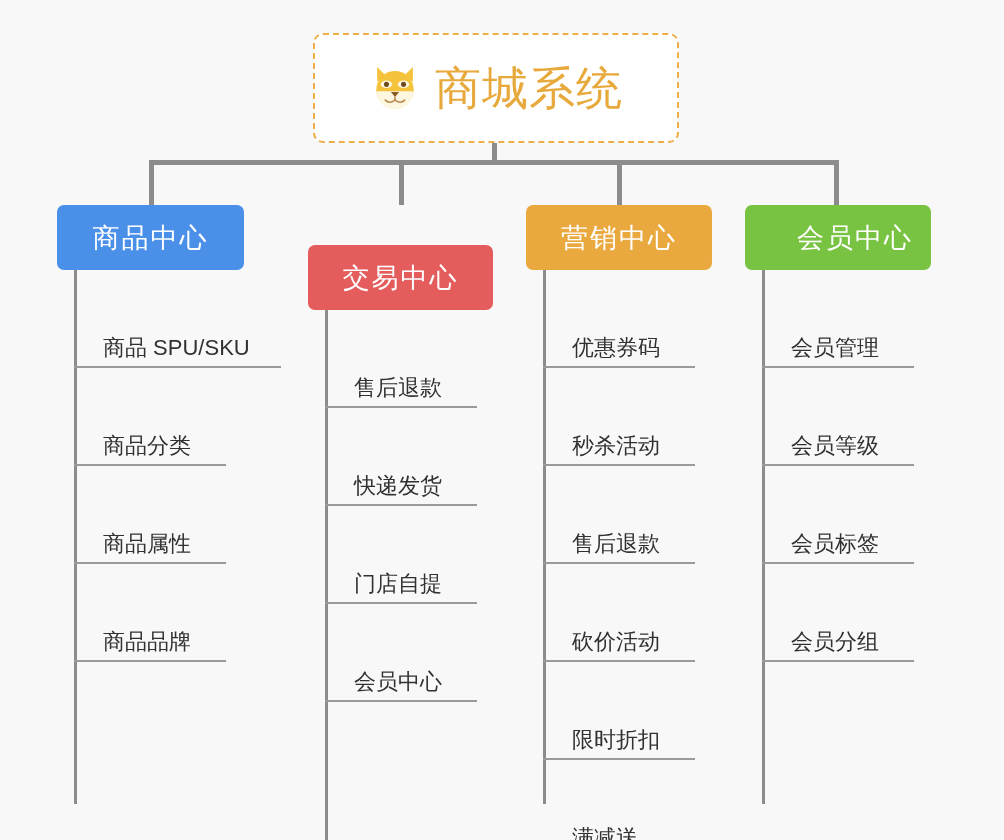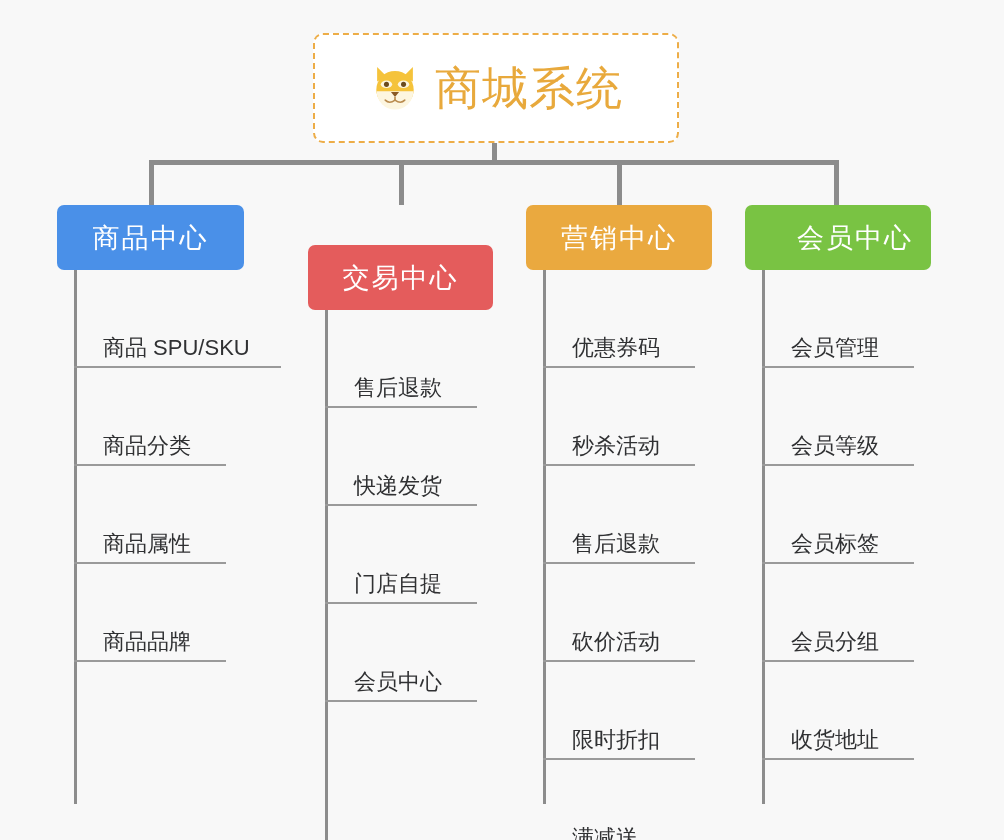--- a/index.html
+++ b/index.html
@@ -196,21 +196,17 @@
             <div class="leaf-rule" style="width: 152px;"></div>
           </div>
           <div class="leaf">
             <div class="leaf-label">会员标签</div>
             <div class="leaf-rule" style="width: 152px;"></div>
           </div>
           <div class="leaf">
             <div class="leaf-label">会员分组</div>
             <div class="leaf-rule" style="width: 152px;"></div>
           </div>
-          <div class="leaf">
-            <div class="leaf-label">收货地址</div>
-            <div class="leaf-rule" style="width: 152px;"></div>
-          </div>
         </div>
       </div>
     </div>
 
 </div>
 
 </body></html>

